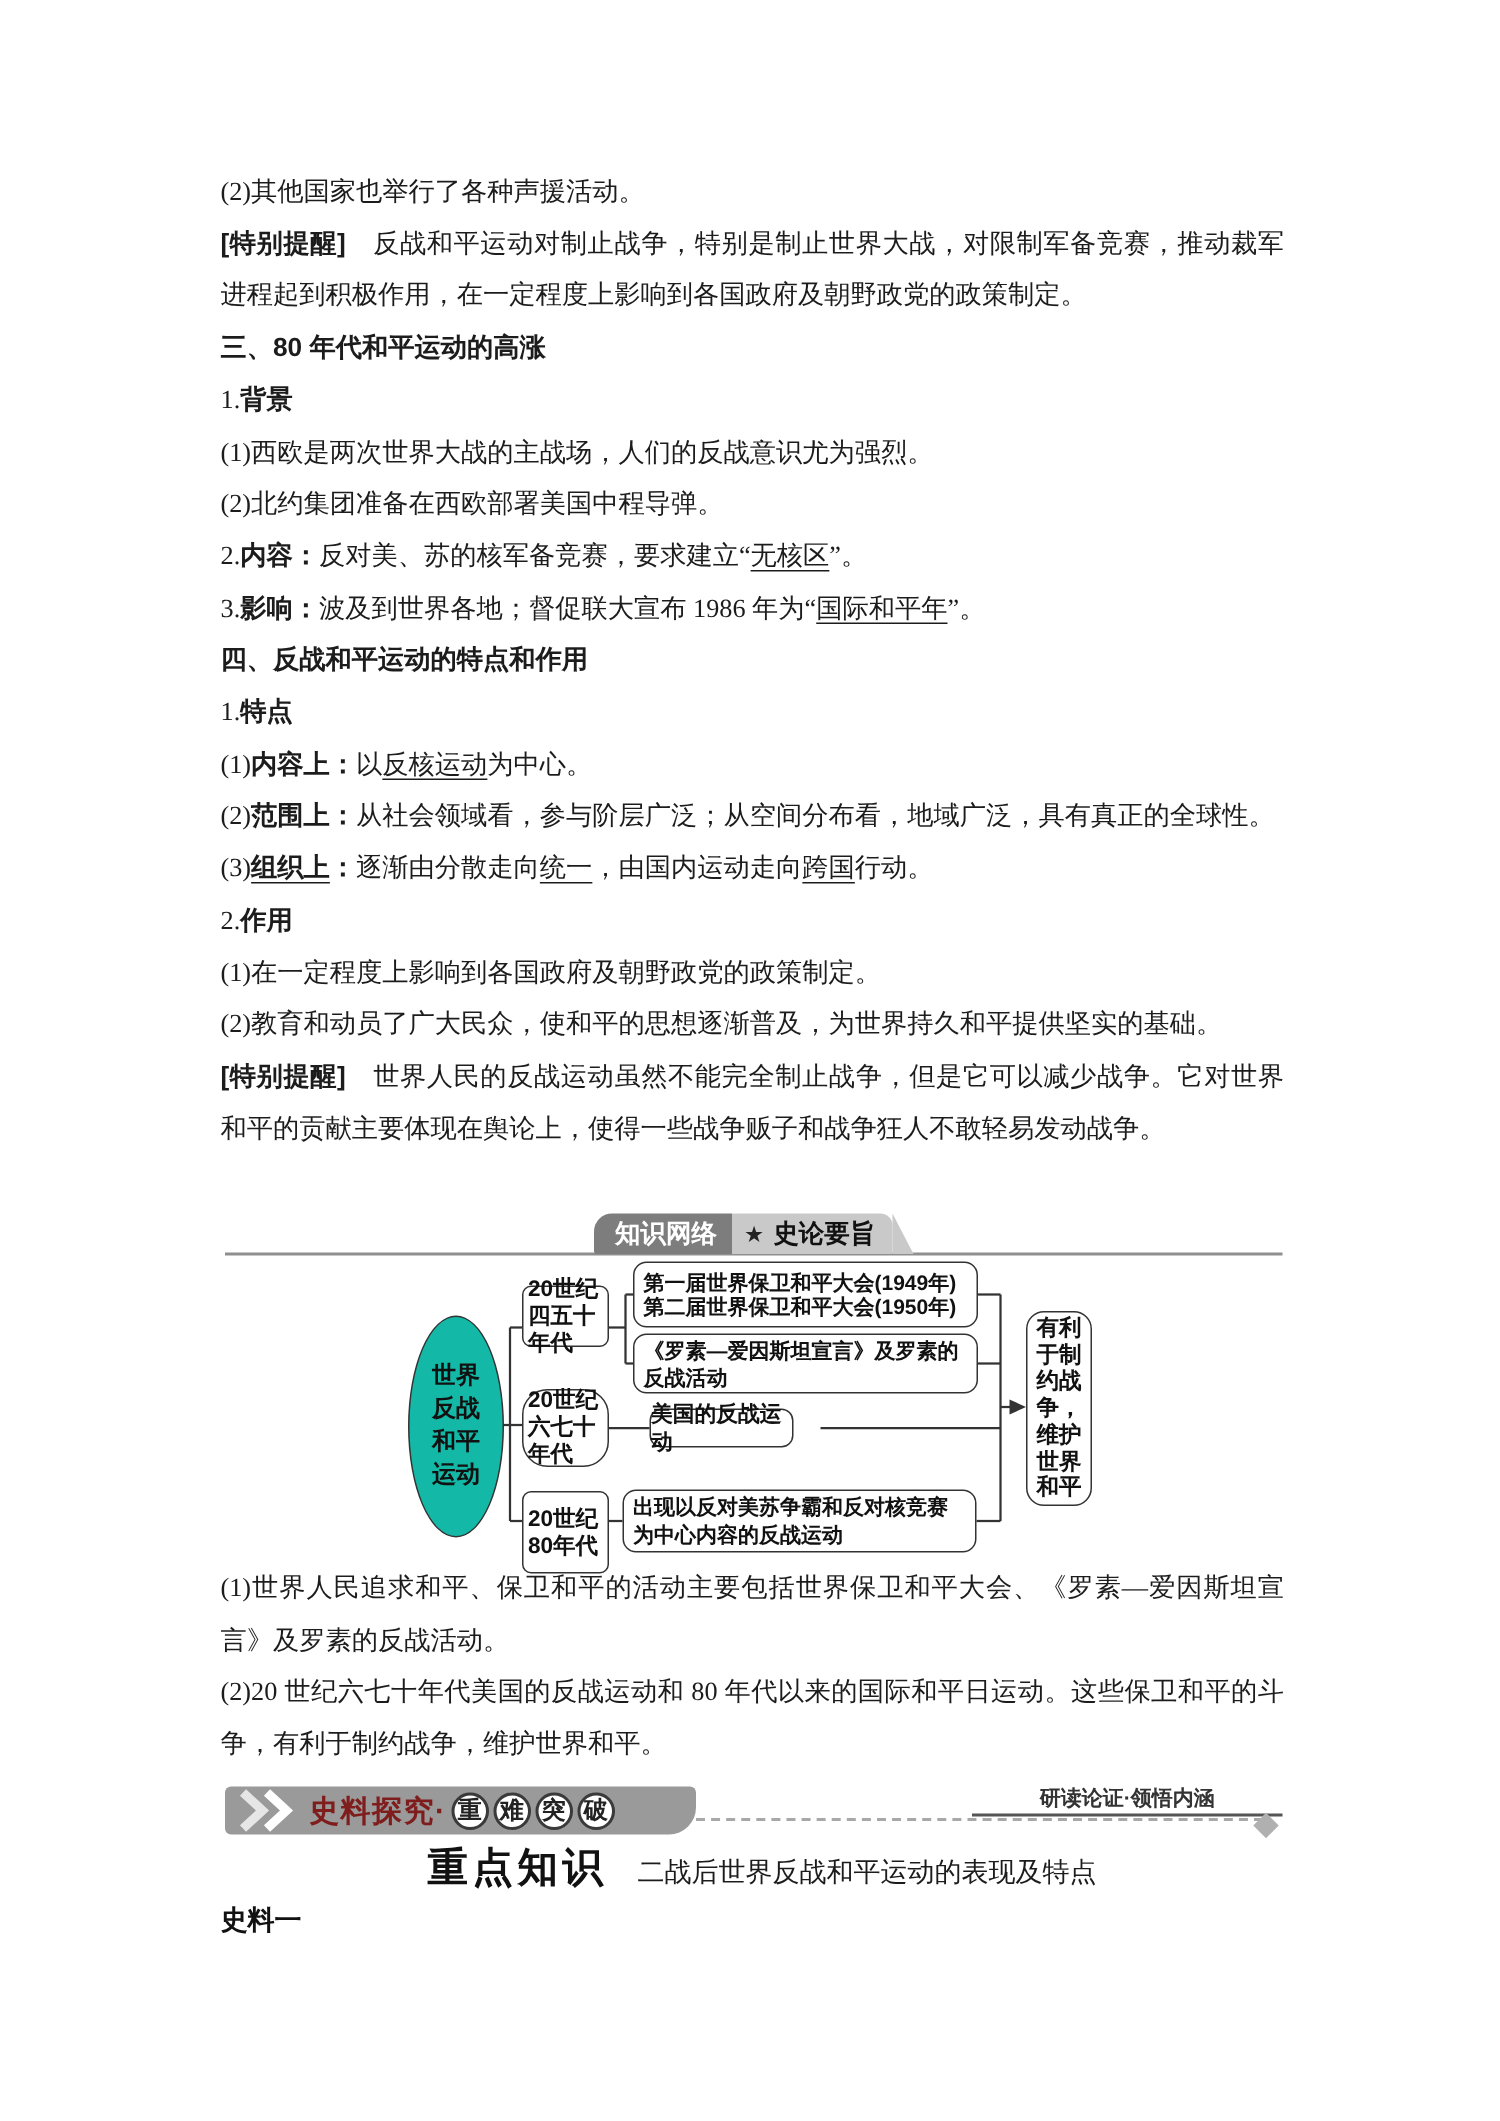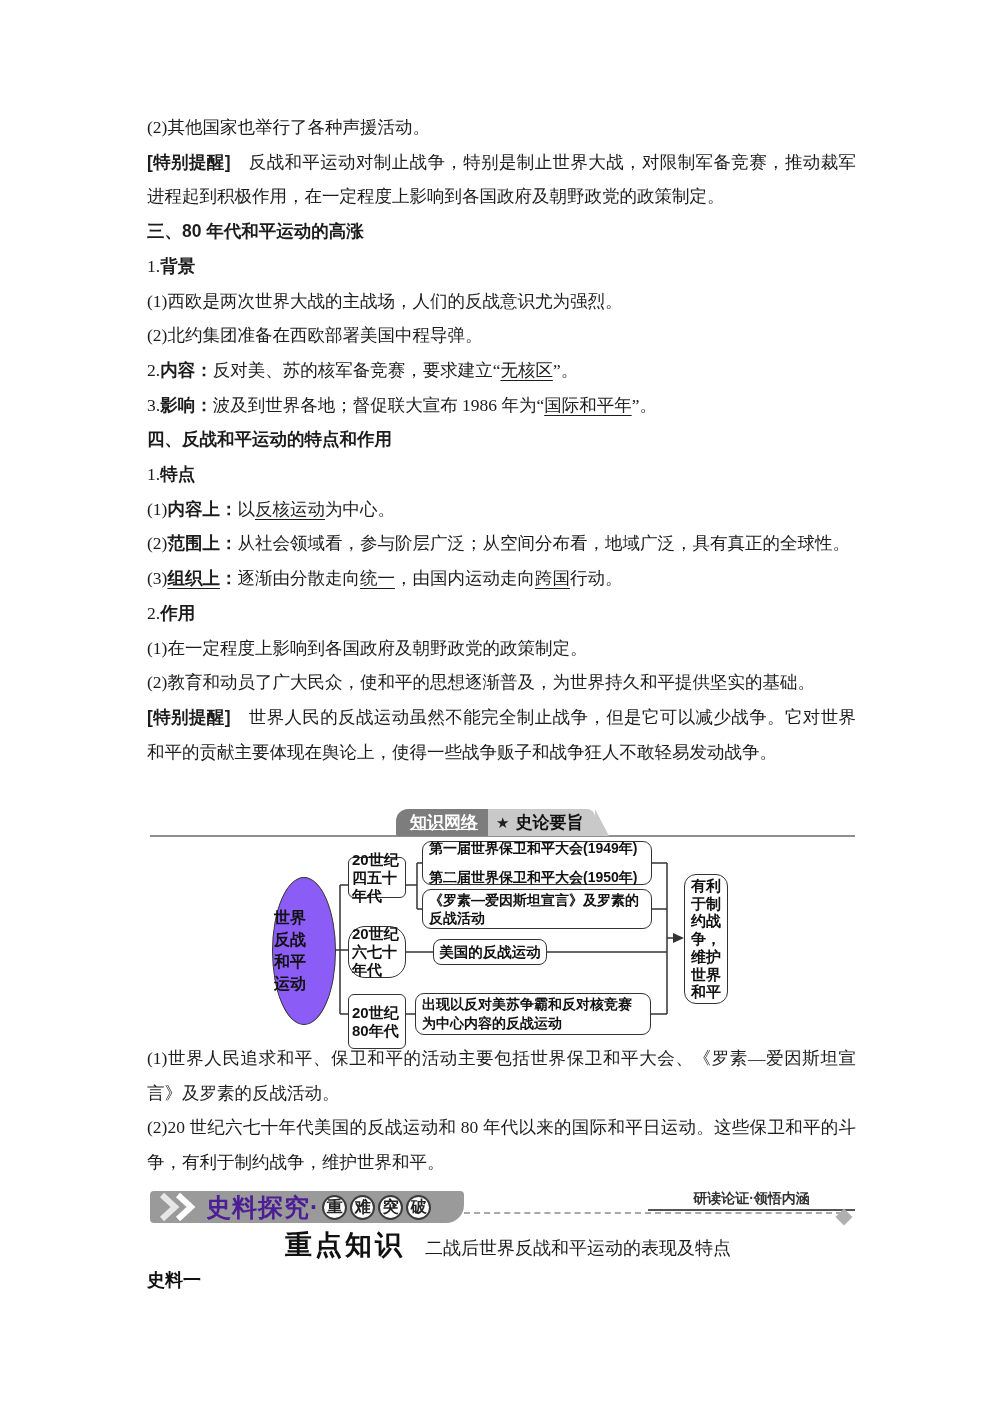--- a/index.html
+++ b/index.html
@@ -9,48 +9,48 @@
   }
   
   .textblock{position:absolute;left:147px;width:709px;font-size:17.5px;line-height:34.7px;text-align:justify;}
   .textblock p{margin:0;padding:0;}
   .b{font-weight:bold;font-family:"Liberation Sans","DejaVu Sans",sans-serif;}
   .u{text-decoration:underline;text-underline-offset:4px;text-decoration-thickness:1px;}
   
   .kb-rule{position:absolute;left:150px;top:835px;width:705px;height:2px;background:#8f8f8f;}
   .kb-tab{position:absolute;left:396px;top:809px;height:27px;display:flex;align-items:stretch;}
   .kb-tab-left{background:#7d7d7d;color:#fff;font-family:"Liberation Sans","DejaVu Sans",sans-serif;
-    font-weight:bold;font-size:17px;display:flex;align-items:center;padding:0 10px 0 14px;border-radius:12px 0 0 2px;text-decoration:underline;}
+    font-weight:bold;font-size:17px;display:flex;align-items:center;padding:0 10px 0 14px;border-radius:12px 0 0 2px;}
   .kb-tab-right{background:#c9c9c9;color:#111;font-family:"Liberation Sans","DejaVu Sans",sans-serif;
     font-weight:bold;font-size:17px;display:flex;align-items:center;gap:6px;padding:0 12px 0 8px;border-radius:0 8px 0 0;}
   .kb-star{font-size:15px;color:#222;}
   .kb-tail{width:0;height:0;border-bottom:27px solid #c9c9c9;border-right:14px solid transparent;}
   
   .dg{position:absolute;font-family:"Liberation Sans","DejaVu Sans",sans-serif;font-weight:bold;color:#111;}
-  .dg-ellipse{left:272px;top:877px;width:62px;height:146px;background:#8b5cf6;border:1.5px solid #333;
-    border-radius:50%;display:flex;align-items:center;text-align:center;
+  .dg-ellipse{left:272px;top:877px;width:62px;height:146px;background:#14b8a6;border:1.5px solid #333;
+    border-radius:50%;display:flex;align-items:center;justify-content:center;text-align:center;
     font-size:16px;line-height:22px;}
   .dg-ellipse span{display:block;width:34px;}
   .dg-box{border:1.5px solid #333;background:#fff;box-sizing:border-box;display:flex;align-items:center;}
   .dg-period{left:348px;width:58px;border-radius:6px;font-size:15px;line-height:18px;justify-content:center;
     text-align:left;padding:2px 3px;}
   .p1{top:857px;height:41px;} .p2{top:926px;height:52px;border-radius:17px;} .p3{top:994px;height:55px;}
-  .dg-eventA{left:422px;top:841px;width:230px;height:44px;border-radius:9px;font-size:14px;line-height:29px;
+  .dg-eventA{left:422px;top:841px;width:230px;height:44px;border-radius:9px;font-size:14px;line-height:16px;
     padding:1px 6px;white-space:pre-line;}
   .dg-eventB{left:422px;top:889px;width:230px;height:40px;border-radius:9px;font-size:14px;line-height:18px;padding:1px 6px;}
-  .dg-eventC{left:433px;top:939px;width:114px;height:26px;border-radius:8px;font-size:14.5px;justify-content:center;}
+  .dg-eventC{left:433px;top:939px;width:96px;height:26px;border-radius:8px;font-size:14.5px;justify-content:center;}
   .dg-eventD{left:415px;top:993px;width:236px;height:42px;border-radius:9px;font-size:14px;line-height:19px;padding:1px 6px;}
   .dg-result{left:684px;top:874px;width:44px;height:130px;border-radius:12px;font-size:15px;line-height:17.8px;
     justify-content:center;text-align:center;}
   .dg-result span{display:block;width:32px;}
   .dg-svg{position:absolute;left:0;top:0;width:1000px;height:1414px;pointer-events:none;}
   
   .exp-banner{position:absolute;left:150px;top:1191px;width:314px;height:32px;background:#9a9a9a;
     border-radius:4px 4px 18px 4px;display:flex;align-items:center;padding-left:6px;box-sizing:border-box;}
-  .exp-label{color:#4c1d95;font-family:"Liberation Sans","DejaVu Sans",sans-serif;font-weight:bold;font-size:25px;
+  .exp-label{color:#7f1d1d;font-family:"Liberation Sans","DejaVu Sans",sans-serif;font-weight:bold;font-size:20px;
     margin-left:6px;letter-spacing:1px;}
   .badge{width:25px;height:25px;border-radius:50%;background:#fff;border:2px solid #3a3a3a;color:#222;
     font-family:"Liberation Sans","DejaVu Sans",sans-serif;font-weight:bold;font-size:16px;
     display:flex;align-items:center;justify-content:center;margin-left:3px;box-sizing:border-box;}
   .exp-dash{position:absolute;left:464px;top:1212px;width:378px;border-top:2px dashed #a8a8a8;}
   .exp-note{position:absolute;left:648px;top:1190px;width:207px;text-align:center;font-size:14px;color:#333;
     font-family:"Liberation Sans","DejaVu Sans",sans-serif;font-weight:bold;}
   .exp-note-line{position:absolute;left:648px;top:1209px;width:207px;height:2px;background:#555;}
   .exp-diamond{position:absolute;left:838px;top:1211px;width:12px;height:12px;background:#b0b0b0;transform:rotate(45deg);}
   

